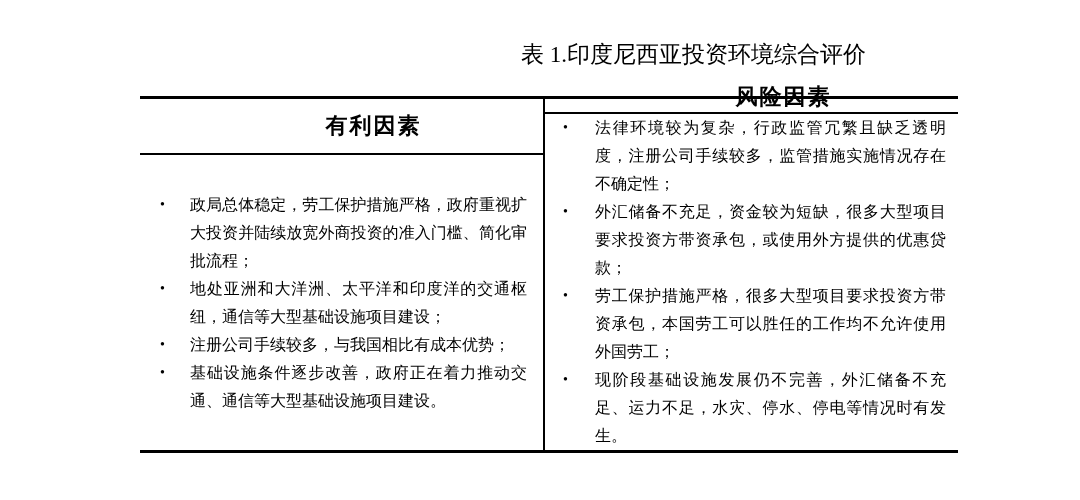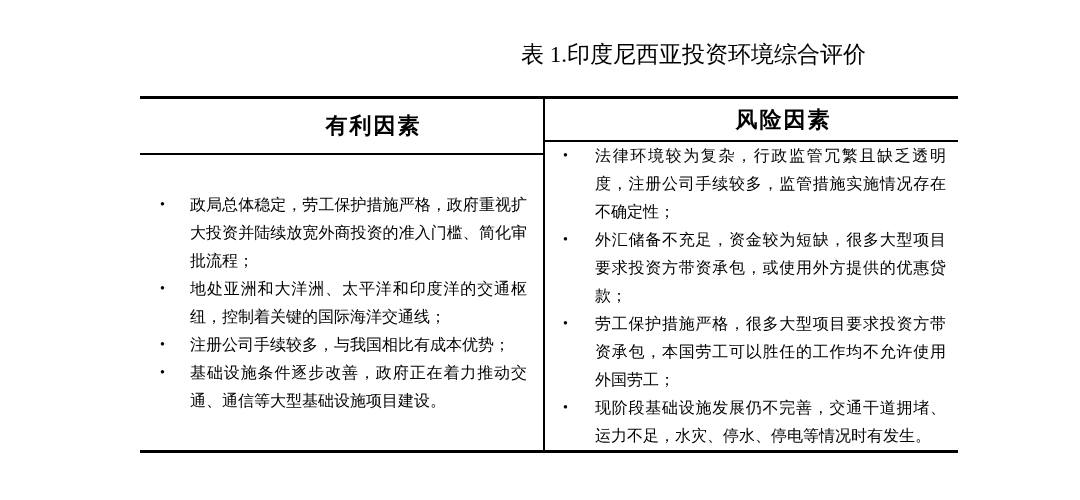--- a/index.html
+++ b/index.html
@@ -112,21 +112,21 @@
       <div class="cell-header">
         <span class="header-text">有利因素</span>
       </div>
       <div class="cell-body">
         <div class="bullet-item">
           <span class="marker">•</span>
           <span class="item-text">政局总体稳定，劳工保护措施严格，政府重视扩大投资并陆续放宽外商投资的准入门槛、简化审批流程；</span>
         </div>
         <div class="bullet-item">
           <span class="marker">•</span>
-          <span class="item-text">地处亚洲和大洋洲、太平洋和印度洋的交通枢纽，控制着关键的国际海洋交通线；</span>
+          <span class="item-text">地处亚洲和大洋洲、太平洋和印度洋的交通枢纽，通信等大型基础设施项目建设；</span>
         </div>
         <div class="bullet-item">
           <span class="marker">•</span>
           <span class="item-text">注册公司手续较多，与我国相比有成本优势；</span>
         </div>
         <div class="bullet-item">
           <span class="marker">•</span>
           <span class="item-text">基础设施条件逐步改善，政府正在着力推动交通、通信等大型基础设施项目建设。</span>
         </div>
       </div>
@@ -144,19 +144,19 @@
         <div class="bullet-item">
           <span class="marker">•</span>
           <span class="item-text">外汇储备不充足，资金较为短缺，很多大型项目要求投资方带资承包，或使用外方提供的优惠贷款；</span>
         </div>
         <div class="bullet-item">
           <span class="marker">•</span>
           <span class="item-text">劳工保护措施严格，很多大型项目要求投资方带资承包，本国劳工可以胜任的工作均不允许使用外国劳工；</span>
         </div>
         <div class="bullet-item">
           <span class="marker">•</span>
-          <span class="item-text">现阶段基础设施发展仍不完善，交通干道拥堵、运力不足，水灾、停水、停电等情况时有发生。</span>
+          <span class="item-text">现阶段基础设施发展仍不完善，外汇储备不充足、运力不足，水灾、停水、停电等情况时有发生。</span>
         </div>
       </div>
     </div>
 
   </div>
 </div>
 
 </body></html>

